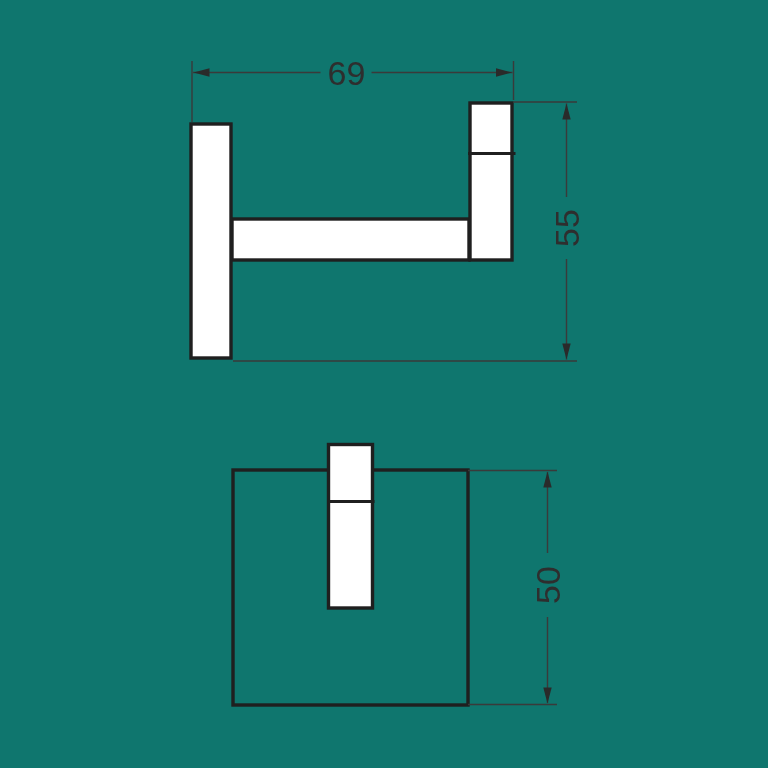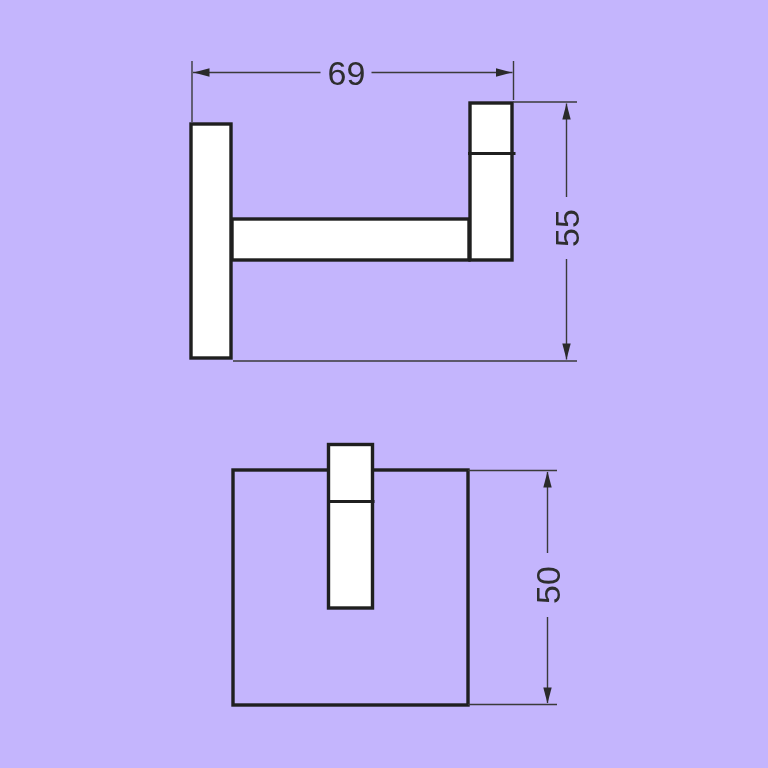--- a/index.html
+++ b/index.html
@@ -4,21 +4,21 @@
 <style>
   html, body {
     margin: 0;
     padding: 0;
     background: #ffffff;
   }
   .page {
     position: relative;
     width: 768px;
     height: 768px;
-    background: #c4b5fd;
+    background: #0f766e;
     overflow: hidden;
   }
   svg { display: block; }
 
   .outline-filled {
     fill: #ffffff;
     stroke: #1f1f1f;
     stroke-width: 3.4;
   }
   .outline-open {

